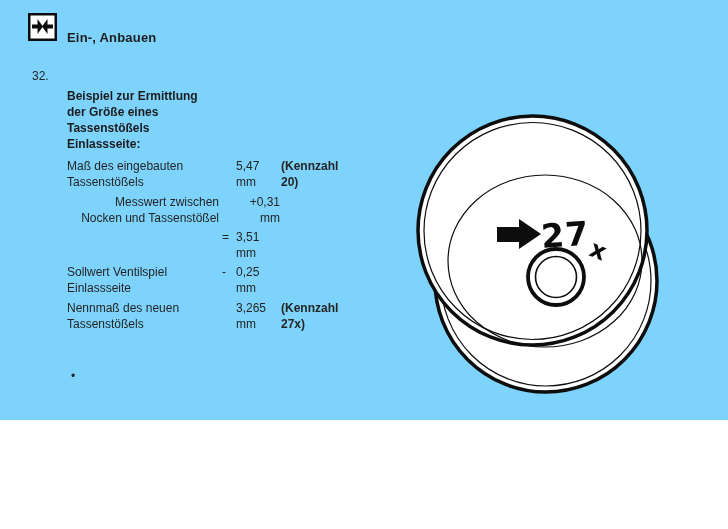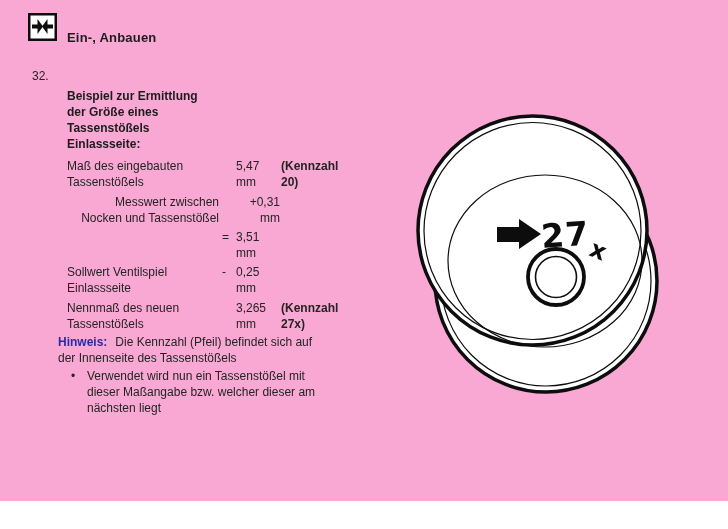--- a/index.html
+++ b/index.html
@@ -1,20 +1,20 @@
 <!DOCTYPE html>
 <html><head>
 <meta charset="utf-8">
 <style>
   html, body { margin: 0; padding: 0; background: #ffffff; }
   #page {
     position: relative;
     width: 728px;
-    height: 501px;
-    background: #f9a8d4;
+    height: 420px;
+    background: #7dd3fc;
     font-family: "Liberation Sans", sans-serif;
     color: #242424;
     overflow: hidden;
   }
   .abs { position: absolute; }
 
   
   #hdr-icon { left: 28px; top: 13px; width: 29px; height: 28px; }
   #hdr-title {
     left: 67px; top: 30px;
@@ -111,30 +111,23 @@
     <div class="abs calc-row row-4">
       <div class="calc-label">Nennmaß des neuen
 Tassenstößels</div>
       <div class="calc-value"><span class="calc-op"></span><span class="calc-num">3,265
 mm</span></div>
       <div class="calc-note">(Kennzahl
 27x)</div>
     </div>
   </div>
 
-  <div id="hinweis" class="abs">
-    <span id="hinweis-label">Hinweis:</span><span id="hinweis-text">Die Kennzahl (Pfeil) befindet sich auf
-der Innenseite des Tassenstößels</span>
-  </div>
 
   <div id="bullet" class="abs">
     <div id="bullet-marker">•</div>
-    <div id="bullet-text">Verwendet wird nun ein Tassenstößel mit
-dieser Maßangabe bzw. welcher dieser am
-nächsten liegt</div>
   </div>
 
   <div id="figure" class="abs">
     <svg width="280" height="340" viewBox="0 0 280 340">
 
       <circle cx="146" cy="201" r="111" fill="#ffffff" stroke="#0d0d0d" stroke-width="3.5"></circle>
       <circle cx="146" cy="201" r="105" fill="none" stroke="#0d0d0d" stroke-width="1.2"></circle>
 
       <circle cx="132.5" cy="150.5" r="114.5" fill="#ffffff" stroke="#0d0d0d" stroke-width="3.5"></circle>
       <circle cx="132.5" cy="151" r="108.5" fill="none" stroke="#0d0d0d" stroke-width="1.2"></circle>

